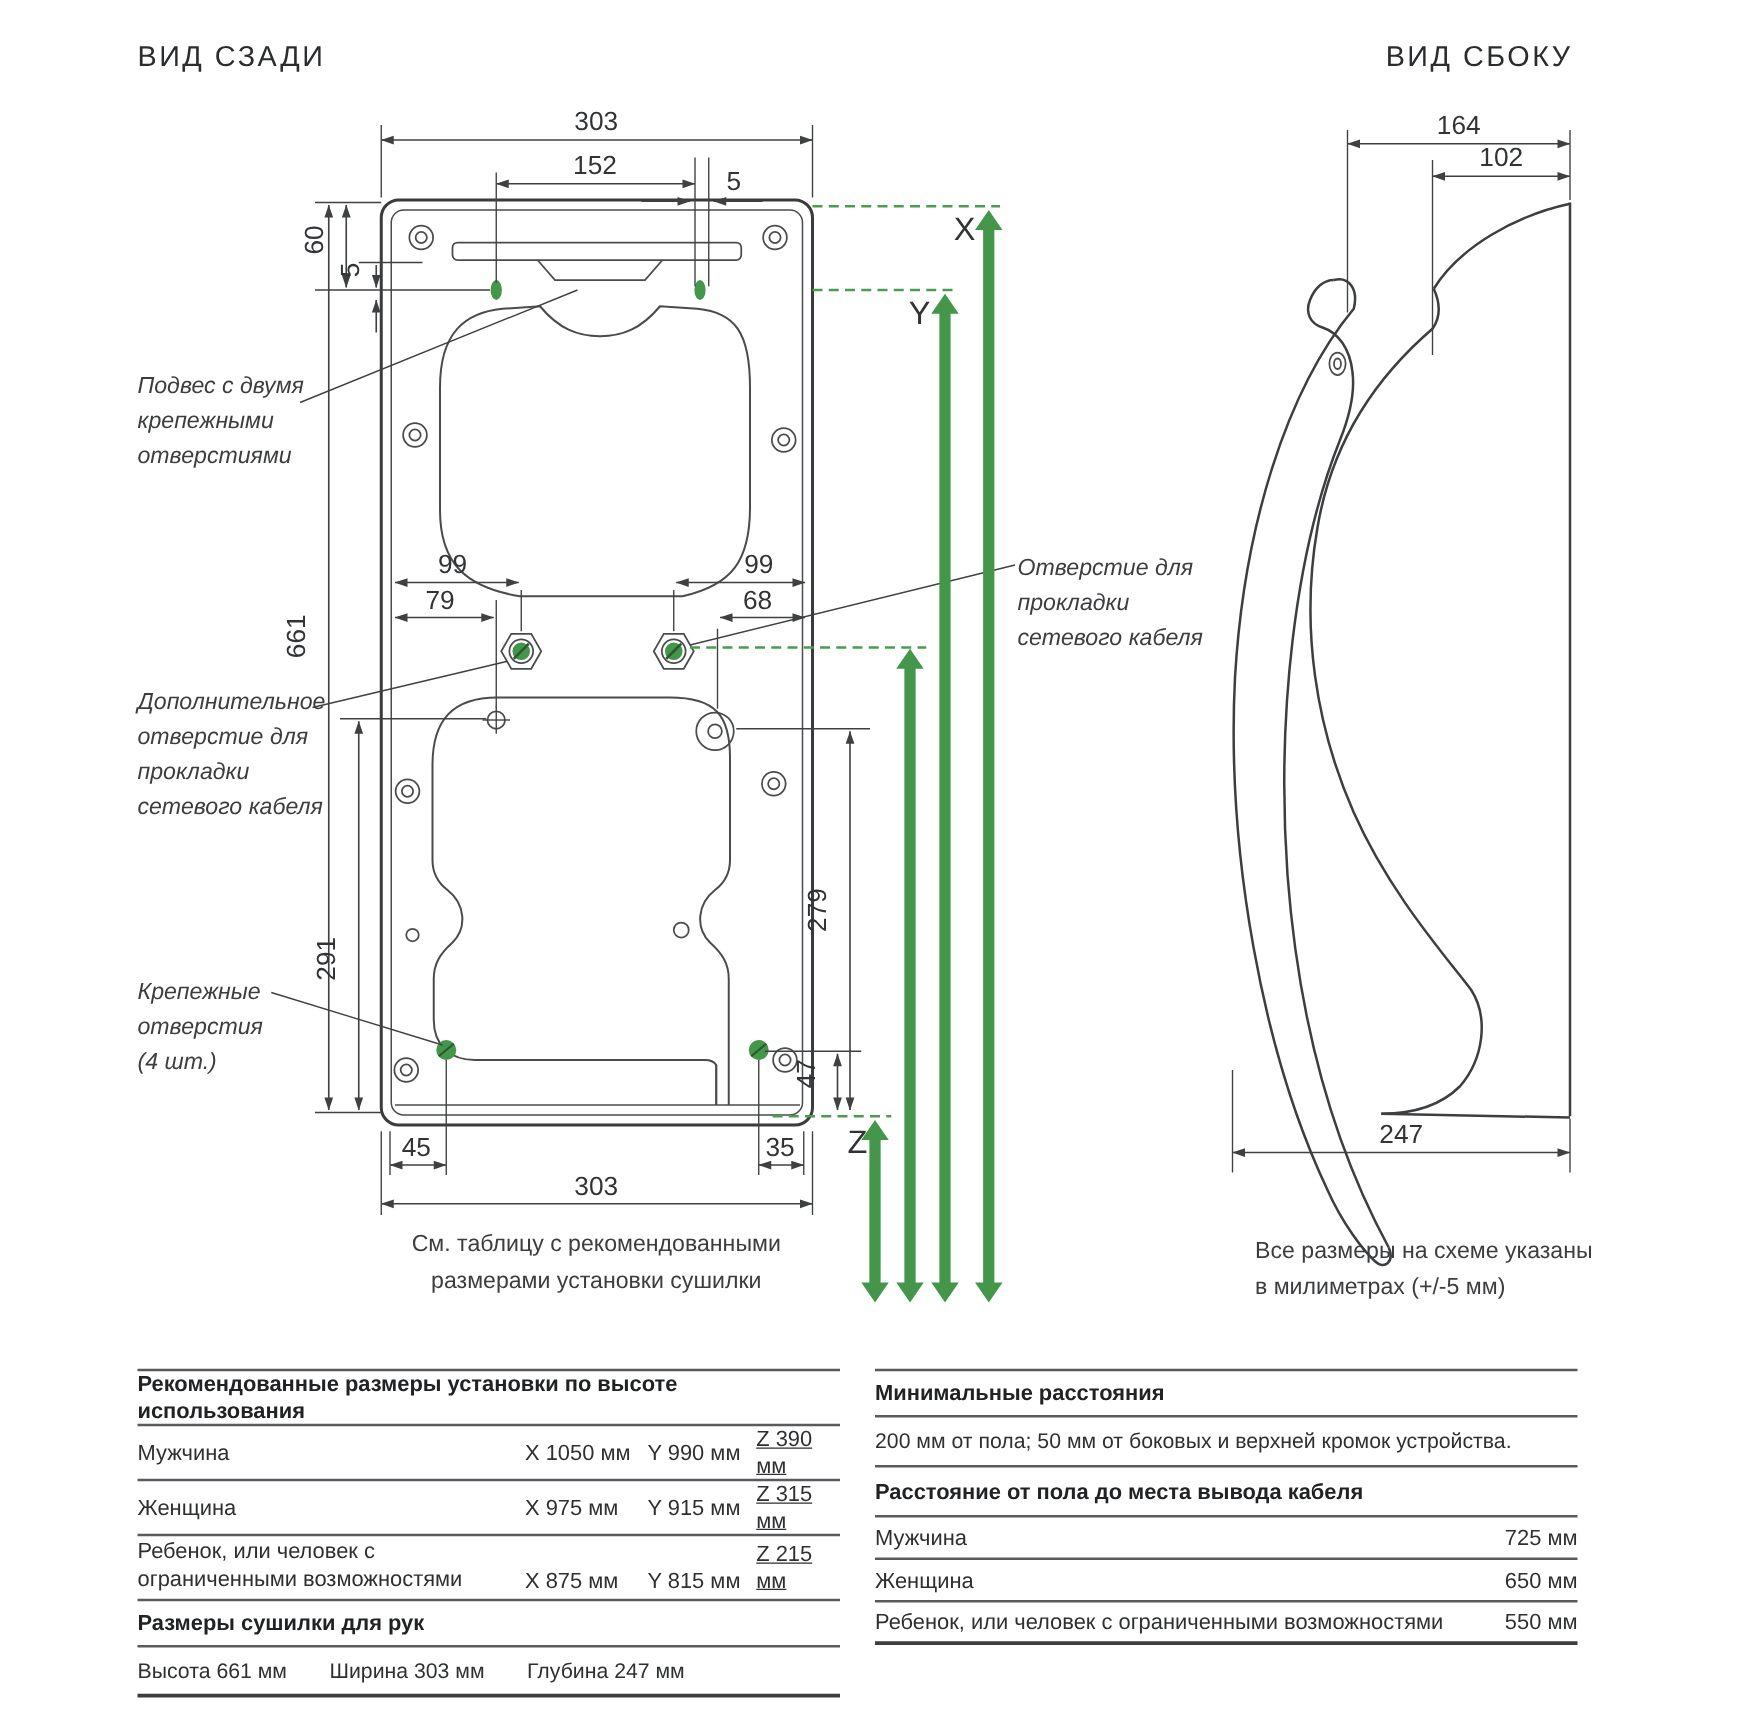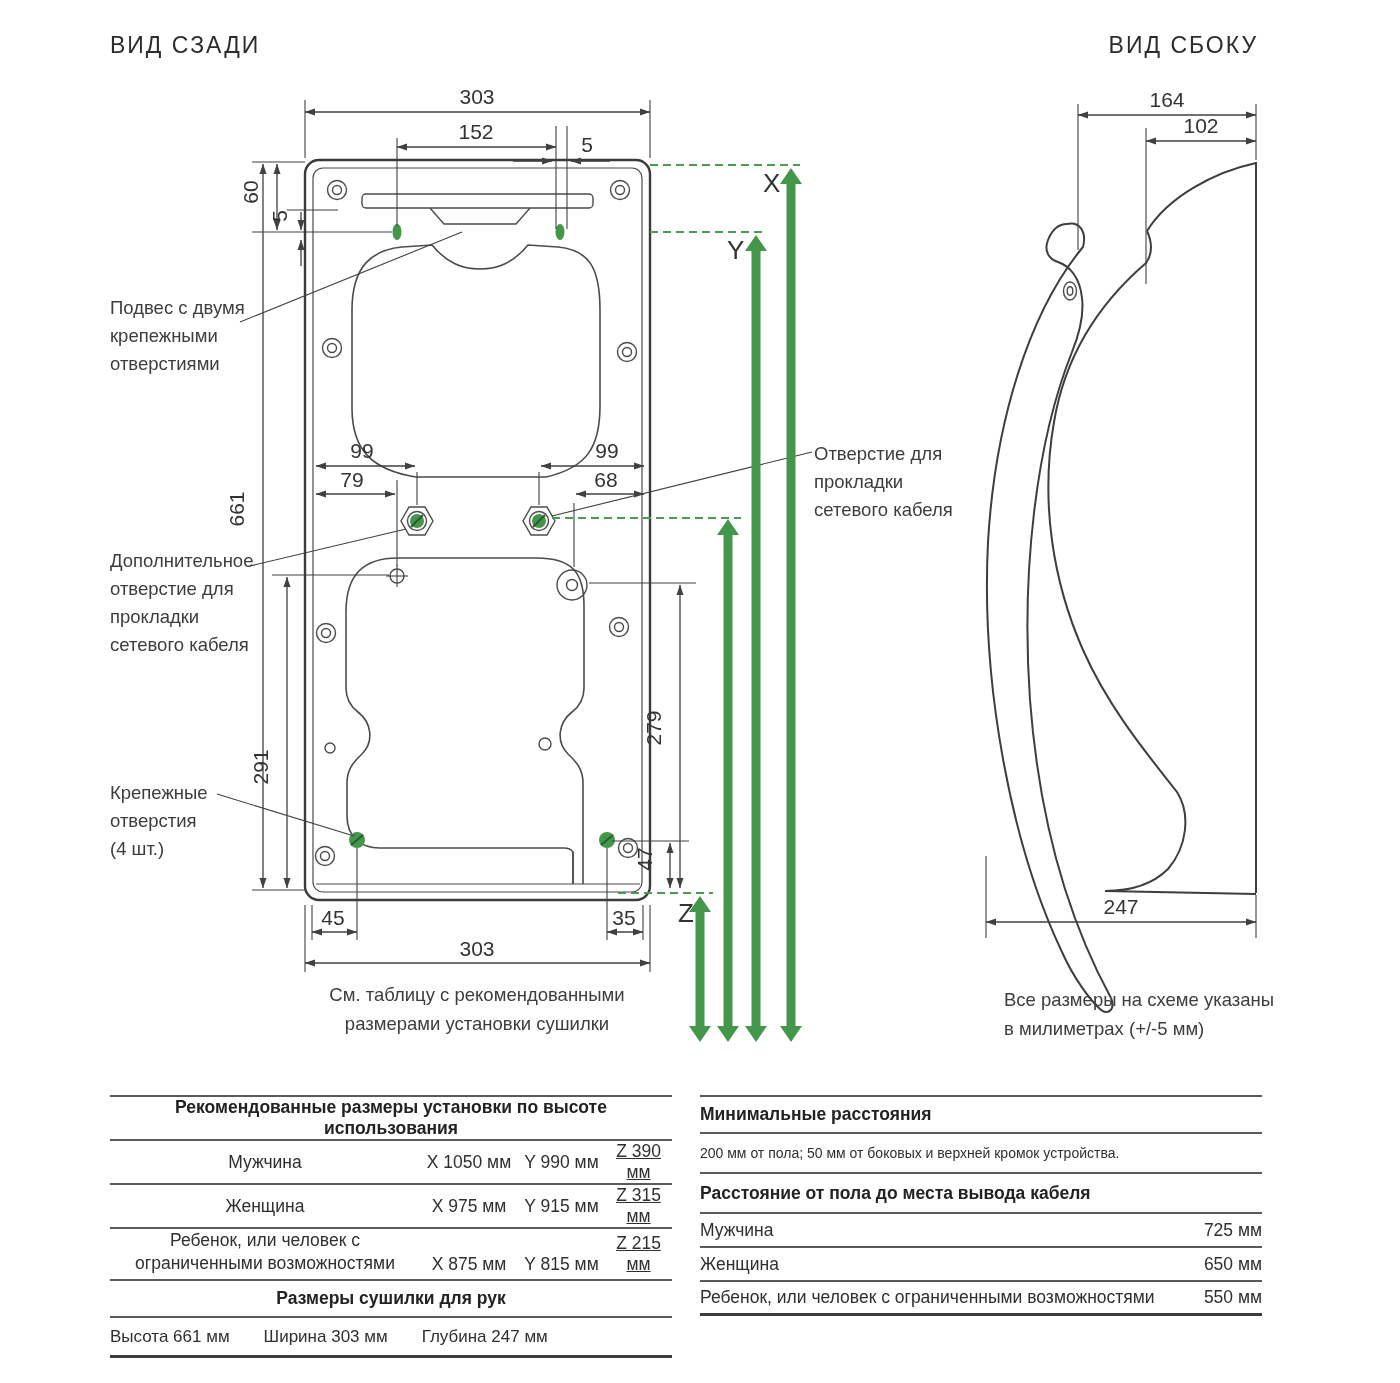--- a/index.html
+++ b/index.html
@@ -1,51 +1,51 @@
 <!DOCTYPE html>
 <html><head>
 <meta charset="utf-8">
 <style>
   html,body{margin:0;padding:0;background:#ffffff;}
   #canvas{position:relative;width:1400px;height:1383px;background:#ffffff;overflow:hidden;
           font-family:"Liberation Sans",sans-serif;color:#2e2f31;}
   .vtitle{position:absolute;font-size:23px;letter-spacing:2px;color:#2b2c2e;}
-  .ann{position:absolute;font-size:18.5px;line-height:28px;color:#3c3d3f;}
+  .ann{position:absolute;font-size:18.5px;line-height:28px;color:#3c3d3f;font-style:italic;}
   .cap{position:absolute;font-size:18.5px;line-height:29px;color:#3c3d3f;}
   svg{position:absolute;left:0;top:0;}
   svg text{font-family:"Liberation Sans",sans-serif;fill:#323335;}
   .dimtxt{font-size:21px;}
   .axistxt{font-size:26px;}
   .thin{stroke:#3f4042;stroke-width:1.1;fill:none;}
   .dimln{stroke:#3f4042;stroke-width:1.3;fill:none;}
   .plate{stroke:#3a3b3d;stroke-width:2.4;fill:#ffffff;}
   .inner{stroke:#4a4b4d;stroke-width:1.2;fill:none;}
   .shape{stroke:#4a4b4d;stroke-width:1.6;fill:none;}
   .shape2{stroke:#4a4b4d;stroke-width:1.4;fill:none;}
   .prof{stroke:#3d3e40;stroke-width:2;fill:none;}
   
   #floor{position:absolute;left:95px;top:1045px;width:1197px;height:36px;display:flex;}
   #floor .fl-label{width:123px;background:#b3b5b7;color:#ffffff;font-size:20px;letter-spacing:3px;
                    display:flex;align-items:center;padding-left:20px;box-sizing:border-box;}
   #floor .fl-hatch{flex:1;background:repeating-linear-gradient(135deg,#b3b5b7 0,#b3b5b7 11px,#ffffff 11px,#ffffff 14px);}
   
   .tbl{position:absolute;top:1095px;width:562px;border-top:2px solid #595a5e;font-size:17.5px;}
-  #tbl-left{left:110px;text-align:center;}
+  #tbl-left{left:110px;}
   #tbl-right{left:700px;}
   .trow{display:flex;align-items:center;border-bottom:2px solid #595a5e;box-sizing:border-box;}
   .thead{font-weight:bold;min-height:37px;color:#212224;}
   .tdata{min-height:40px;}
   .tlabel{flex:1;}
   .cx{width:98px;}.cy{width:87px;}.cz{width:67px;text-decoration:underline;}
   .two-line{min-height:50px;align-items:flex-end;padding-bottom:4px;}
   .lbl2{line-height:23px;}
   .trow.final{border-bottom:3px solid #3c3d40;}
   .vrow{min-height:34px;justify-content:space-between;}
   .sizerow{min-height:40px;gap:34px;font-size:17px;}
-  .minrow{min-height:40px;font-size:14px;}
+  .minrow{min-height:40px;font-size:17px;}
 </style>
 </head>
 <body>
 
 <div id="canvas">
 
   <svg width="1400" height="1070" viewBox="0 0 1400 1070">
     <defs>
       <marker id="da" markerUnits="userSpaceOnUse" markerWidth="12" markerHeight="9" refX="10.5" refY="4" orient="auto-start-reverse">
         <path d="M0.5,0.5 L10.8,4 L0.5,7.5 z" fill="#3f4042"></path>

